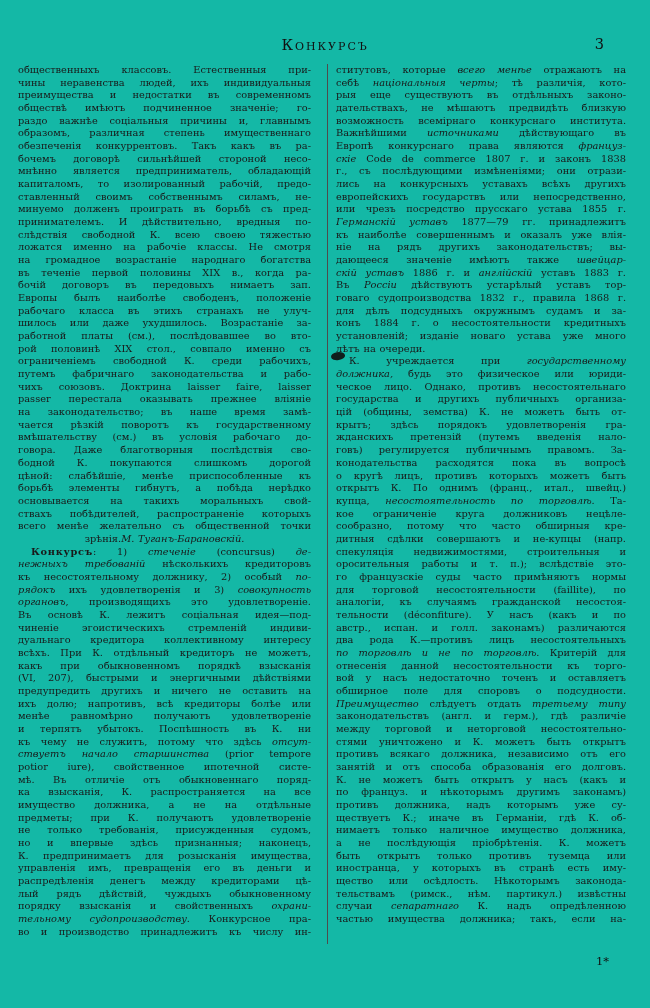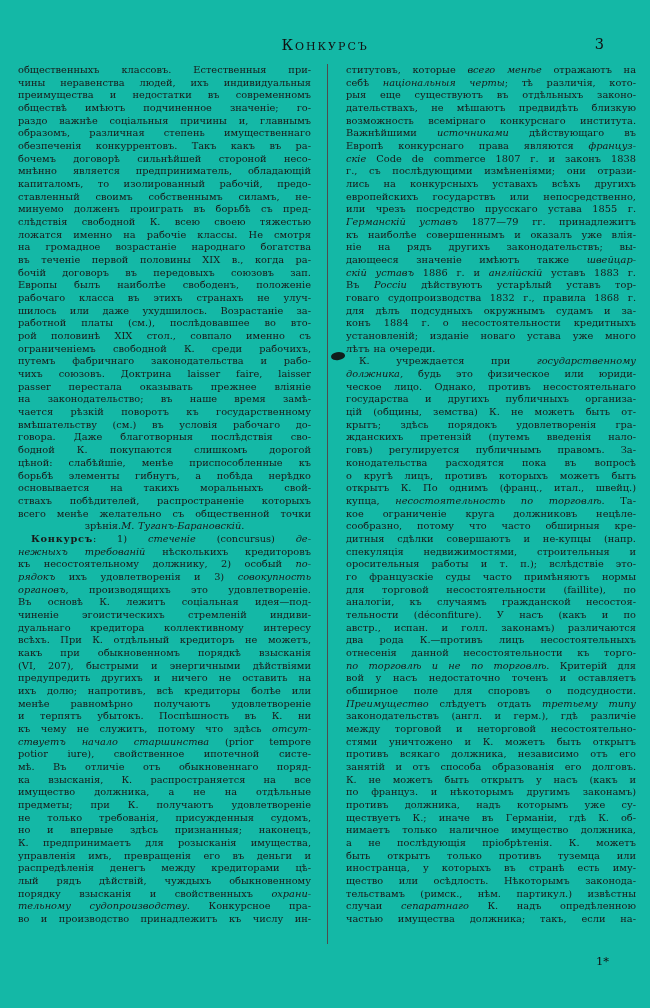--- a/index.html
+++ b/index.html
@@ -10,21 +10,21 @@
     overflow:hidden;
   }
   .running-head{position:absolute;top:36px;left:0;width:650px;height:18px;}
   .head-title{
     position:absolute;left:0;width:650px;text-align:center;
     font-variant:small-caps;font-size:15px;letter-spacing:2px;color:#111;
   }
   .page-number{position:absolute;right:46px;top:0;font-size:14.5px;color:#111;}
   .col{position:absolute;top:64px;}
   .col-left{left:18px;width:293px;}
-  .col-right{left:346px;width:290px;}
+  .col-right{left:336px;width:290px;}
   .column-rule{position:absolute;left:327px;top:64px;width:1px;height:880px;background:#4d4d4d;}
   .line{
     height:12.68px;line-height:12.7px;font-size:9.8px;
     text-align:justify;text-align-last:justify;overflow:hidden;
     word-spacing:0.5px;
   }
   .line.end{text-align-last:left;}
   .line.indent{text-indent:13px;}
   .line.split{display:flex;justify-content:center;text-align-last:auto;}
   .i{font-style:italic;}
@@ -52,25 +52,26 @@
       <div class="line">преимущества и недостатки въ современномъ</div>
       <div class="line">обществѣ имѣютъ подчиненное значеніе; го-</div>
       <div class="line">раздо важнѣе соціальныя причины и, главнымъ</div>
       <div class="line">образомъ, различная степень имущественнаго</div>
       <div class="line">обезпеченія конкуррентовъ. Такъ какъ въ ра-</div>
       <div class="line">бочемъ договорѣ сильнѣйшей стороной несо-</div>
       <div class="line">мнѣнно является предприниматель, обладающій</div>
       <div class="line">капиталомъ, то изолированный рабочій, предо-</div>
       <div class="line">ставленный своимъ собственнымъ силамъ, не-</div>
       <div class="line">минуемо долженъ проиграть въ борьбѣ съ пред-</div>
+      <div class="line">принимателемъ. И дѣйствительно, вредныя по-</div>
       <div class="line">слѣдствія свободной К. всею своею тяжестью</div>
       <div class="line">ложатся именно на рабочіе классы. Не смотря</div>
       <div class="line">на громадное возрастаніе народнаго богатства</div>
       <div class="line">въ теченіе первой половины XIX в., когда ра-</div>
-      <div class="line">бочій договоръ въ передовыхъ союзовъ зап.</div>
+      <div class="line">бочій договоръ въ передовыхъ нимаетъ зап.</div>
       <div class="line">Европы былъ наиболѣе свободенъ, положеніе</div>
       <div class="line">рабочаго класса въ этихъ странахъ не улуч-</div>
       <div class="line">шилось или даже ухудшилось. Возрастаніе за-</div>
       <div class="line">работной платы (см.), послѣдовавшее во вто-</div>
       <div class="line">рой половинѣ XIX стол., совпало именно съ</div>
       <div class="line">ограниченіемъ свободной К. среди рабочихъ,</div>
       <div class="line">путемъ фабричнаго законодательства и рабо-</div>
       <div class="line">чихъ союзовъ. Доктрина laisser faire, laisser</div>
       <div class="line">passer перестала оказывать прежнее вліяніе</div>
       <div class="line">на законодательство; въ наше время замѣ-</div>
@@ -159,22 +160,22 @@
       <div class="line">сообразно, потому что часто обширныя кре-</div>
       <div class="line">дитныя сдѣлки совершаютъ и не-купцы (напр.</div>
       <div class="line">спекуляція недвижимостями, строительныя и</div>
       <div class="line">оросительныя работы и т. п.); вслѣдствіе это-</div>
       <div class="line">го французскіе суды часто примѣняютъ нормы</div>
       <div class="line">для торговой несостоятельности (faillite), по</div>
       <div class="line">аналогіи, къ случаямъ гражданской несостоя-</div>
       <div class="line">тельности (déconfiture). У насъ (какъ и по</div>
       <div class="line">австр., испан. и голл. законамъ) различаются</div>
       <div class="line">два рода К.—противъ лицъ несостоятельныхъ</div>
+      <div class="line"><span class="i">по торговлѣ и не по торговлѣ.</span><span> Критерій для</span></div>
       <div class="line">отнесенія данной несостоятельности къ торго-</div>
-      <div class="line"><span class="i">по торговлѣ и не по торговлѣ.</span><span> Критерій для</span></div>
       <div class="line">вой у насъ недостаточно точенъ и оставляетъ</div>
       <div class="line">обширное поле для споровъ о подсудности.</div>
       <div class="line"><span class="i">Преимущество</span><span> слѣдуетъ отдать </span><span class="i">третьему типу</span></div>
       <div class="line">законодательствъ (англ. и герм.), гдѣ различіе</div>
       <div class="line">между торговой и неторговой несостоятельно-</div>
       <div class="line">стями уничтожено и К. можетъ быть открытъ</div>
       <div class="line">противъ всякаго должника, независимо отъ его</div>
       <div class="line">занятій и отъ способа образованія его долговъ.</div>
       <div class="line">К. не можетъ быть открытъ у насъ (какъ и</div>
       <div class="line">по француз. и нѣкоторымъ другимъ законамъ)</div>

